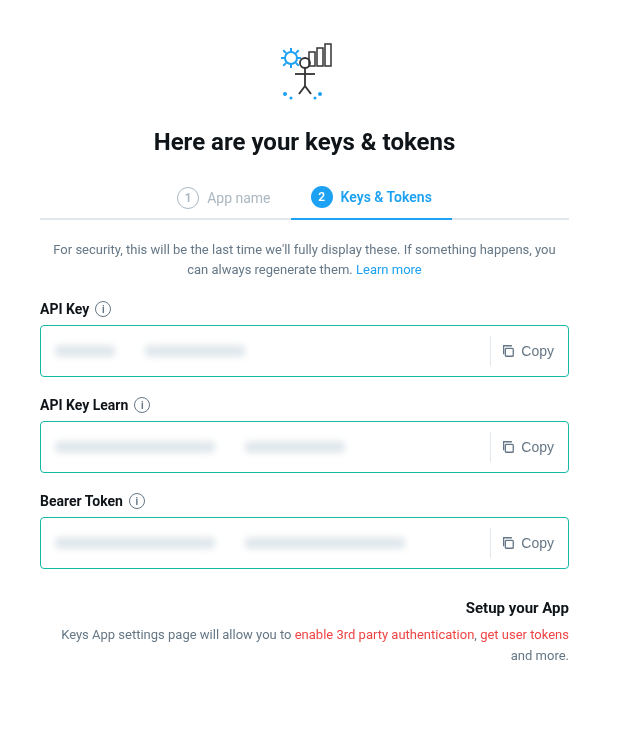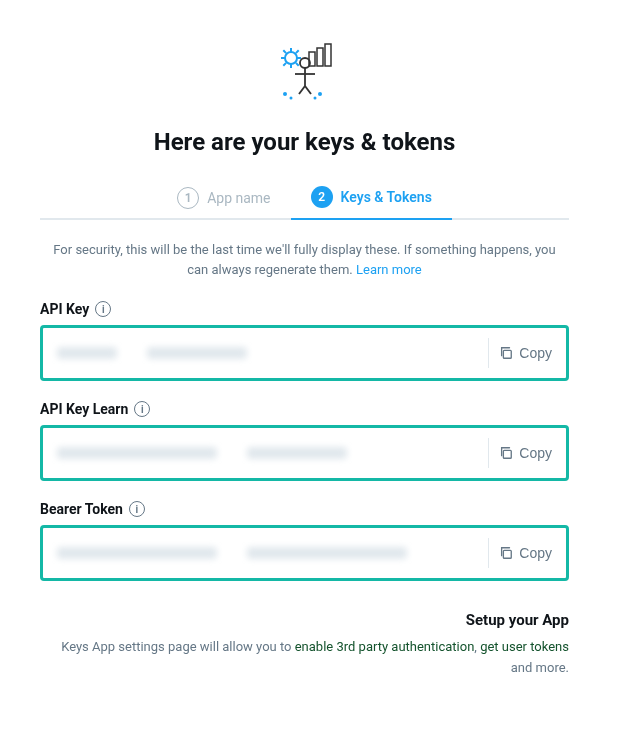--- a/index.html
+++ b/index.html
@@ -139,21 +139,21 @@
       justify-content: center;
       font-size: 10px;
       font-weight: 700;
       cursor: pointer;
       flex-shrink: 0;
     }
 
     .field-box {
       display: flex;
       align-items: center;
-      border: 3px solid #14b8a6;
+      border: 1px solid #14b8a6;
       border-radius: 4px;
       padding: 10px 14px;
       background: #fff;
       min-height: 50px;
     }
 
     .field-value-area {
       flex: 1;
       display: flex;
       align-items: center;
@@ -220,21 +220,21 @@
       margin-bottom: 8px;
     }
 
     .setup-desc {
       font-size: 13px;
       color: #657786;
       line-height: 1.6;
     }
 
     .setup-desc a {
-      color: #14532d;
+      color: #ef4444;
       text-decoration: none;
     }
   </style>
 </head>
 <body>
 
 <div class="page-container">
 
   <svg class="hero-icon" viewBox="0 0 80 80" fill="none" xmlns="http://www.w3.org/2000/svg">
 

